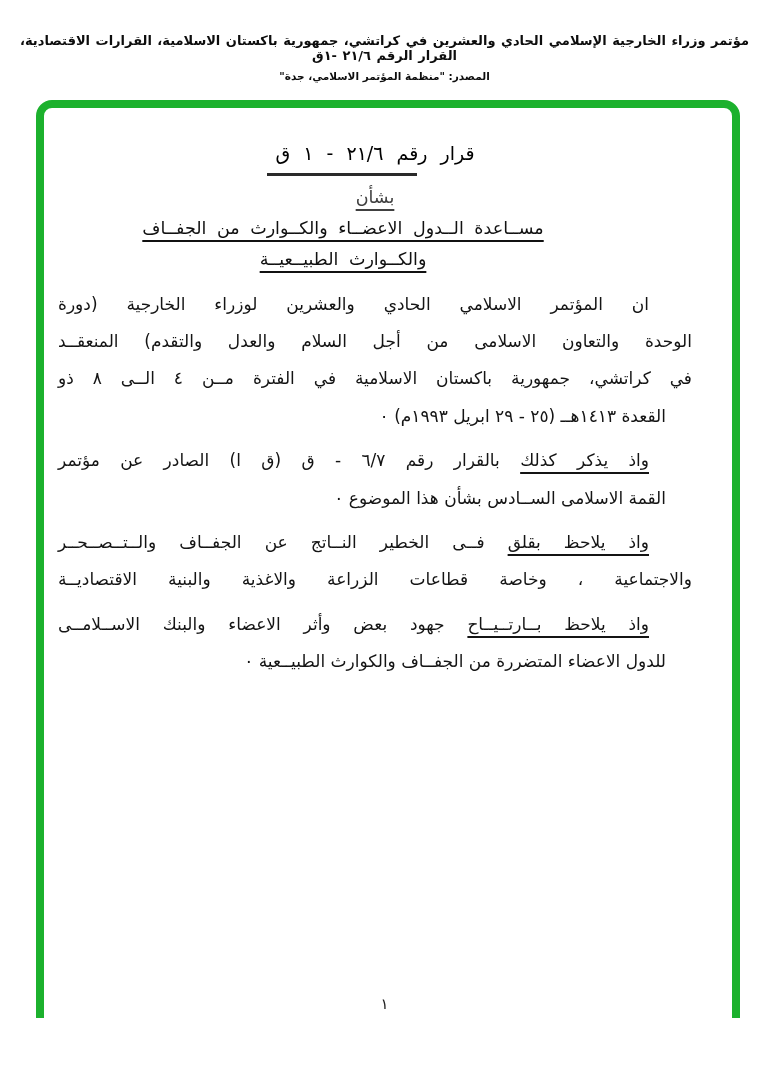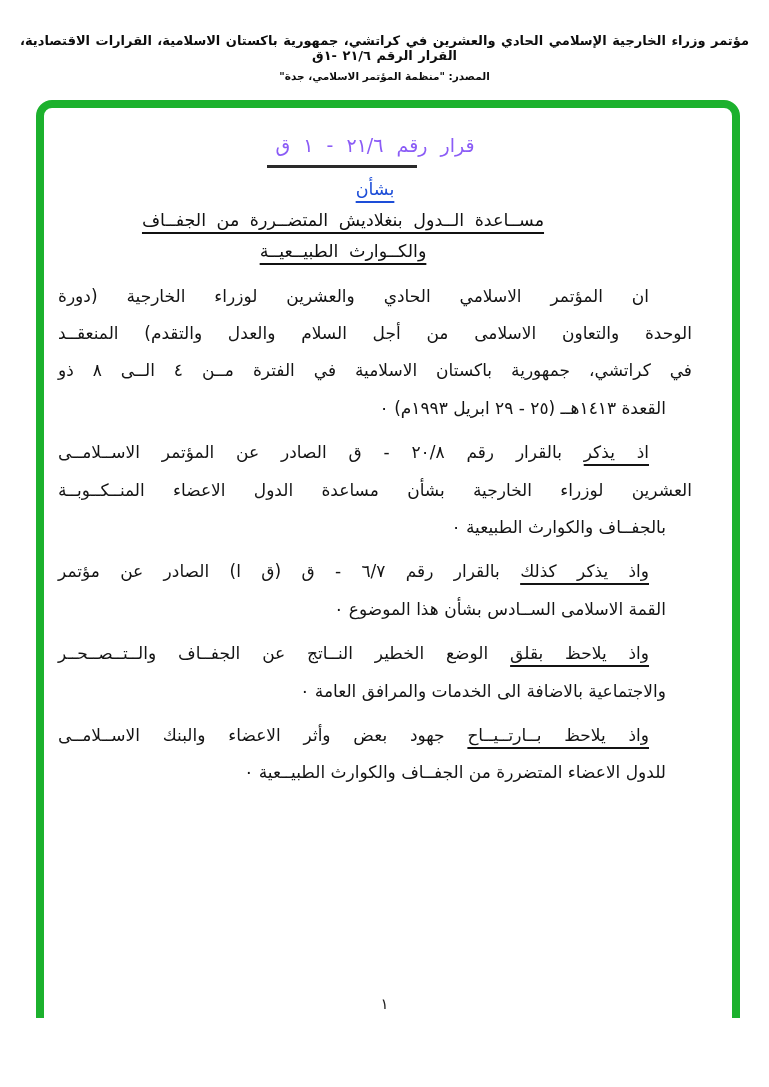--- a/index.html
+++ b/index.html
@@ -29,34 +29,34 @@
     border-radius: 16px;
     background: #ffffff;
   }
   .content {
     position: absolute; top: 0; bottom: 0; left: 0; right: 0;
     padding: 10px 40px 0 14px; 
   }
 
   
   .res-number {
-    text-align: center; font-size: 19px; margin-top: 16px;
-    word-spacing: 7px; color: #8b5cf6;
+    text-align: center; font-size: 19px; margin-top: 24px;
+    word-spacing: 7px; color: #000000;
   }
   .res-rule {
     width: 150px; height: 2.5px; background: #2a2a2a;
     margin: 9px auto 0 auto;
     transform: translateX(-33px);
   }
   .subject-label {
     width: max-content; margin: 11px auto 9px auto;
     font-size: 17.5px;
     text-decoration: underline; text-underline-offset: 6px;
     text-decoration-thickness: 1.5px;
-    color: #1d4ed8;
+    color: #404040;
   }
   .title-line {
     width: max-content; margin: 11px auto 0 auto;
     font-size: 17.5px; word-spacing: 5px;
     text-decoration: underline; text-underline-offset: 6px;
     text-decoration-thickness: 1.5px;
     transform: translateX(-32px);
     color: #111;
   }
 
@@ -86,41 +86,36 @@
   <div class="header">
     <div class="header-line1">مؤتمر وزراء الخارجية الإسلامي الحادي والعشرين في كراتشي، جمهورية باكستان الاسلامية، القرارات الاقتصادية، القرار الرقم ٢١/٦ -١ق</div>
     <div class="header-line2">المصدر: "منظمة المؤتمر الاسلامي، جدة"</div>
   </div>
 
   <div class="frame" id="frame" style="border-color: rgb(28, 177, 45);">
     <div class="content">
       <div class="res-number">قرار رقم ٢١/٦ - ١ ق</div>
       <div class="res-rule"></div>
       <div class="subject-label">بشأن</div>
-      <div class="title-line">مســاعدة الــدول بنغلاديش المتضــررة من الجفــاف</div>
+      <div class="title-line">مســاعدة الــدول الاعضــاء والكــوارث من الجفــاف</div>
       <div class="title-line">والكــوارث الطبيــعيــة</div>
       <div class="body" id="paras">
           <div class="para">
             <div class="line first">ان المؤتمر الاسلامي الحادي والعشرين لوزراء الخارجية (دورة</div>
             <div class="line">الوحدة والتعاون الاسلامى من أجل السلام والعدل والتقدم) المنعقــد</div>
             <div class="line">في كراتشي، جمهورية باكستان الاسلامية في الفترة مــن ٤ الــى ٨ ذو</div>
             <div class="line last">القعدة ١٤١٣هــ (٢٥ - ٢٩ ابريل ١٩٩٣م) ٠</div>
           </div>
           <div class="para">
-            <div class="line first"><u>اذ يذكر</u><span> بالقرار رقم ٢٠/٨ - ق الصادر عن المؤتمر الاســلامــى</span></div>
-            <div class="line">العشرين لوزراء الخارجية بشأن مساعدة الدول الاعضاء المنــكــوبــة</div>
-            <div class="line last">بالجفــاف والكوارث الطبيعية ٠</div>
-          </div>
-          <div class="para">
             <div class="line first"><u>واذ يذكر كذلك</u><span> بالقرار رقم ٦/٧ - ق (ق ا) الصادر عن مؤتمر</span></div>
             <div class="line last">القمة الاسلامى الســادس بشأن هذا الموضوع ٠</div>
           </div>
           <div class="para">
-            <div class="line first"><u>واذ يلاحظ بقلق</u><span> الوضع الخطير النــاتج عن الجفــاف والــتــصــحــر</span></div>
-            <div class="line last">والاجتماعية بالاضافة الى الخدمات والمرافق العامة ٠</div>
+            <div class="line first"><u>واذ يلاحظ بقلق</u><span> فــى الخطير النــاتج عن الجفــاف والــتــصــحــر</span></div>
+            <div class="line">والاجتماعية ، وخاصة قطاعات الزراعة والاغذية والبنية الاقتصاديــة</div>
           </div>
           <div class="para">
             <div class="line first"><u>واذ يلاحظ بــارتــيــاح</u><span> جهود بعض وأثر الاعضاء والبنك الاســلامــى</span></div>
             <div class="line last">للدول الاعضاء المتضررة من الجفــاف والكوارث الطبيــعية ٠</div>
           </div>
         </div>
     </div>
   </div>
 
   <div class="page-number">١</div>

